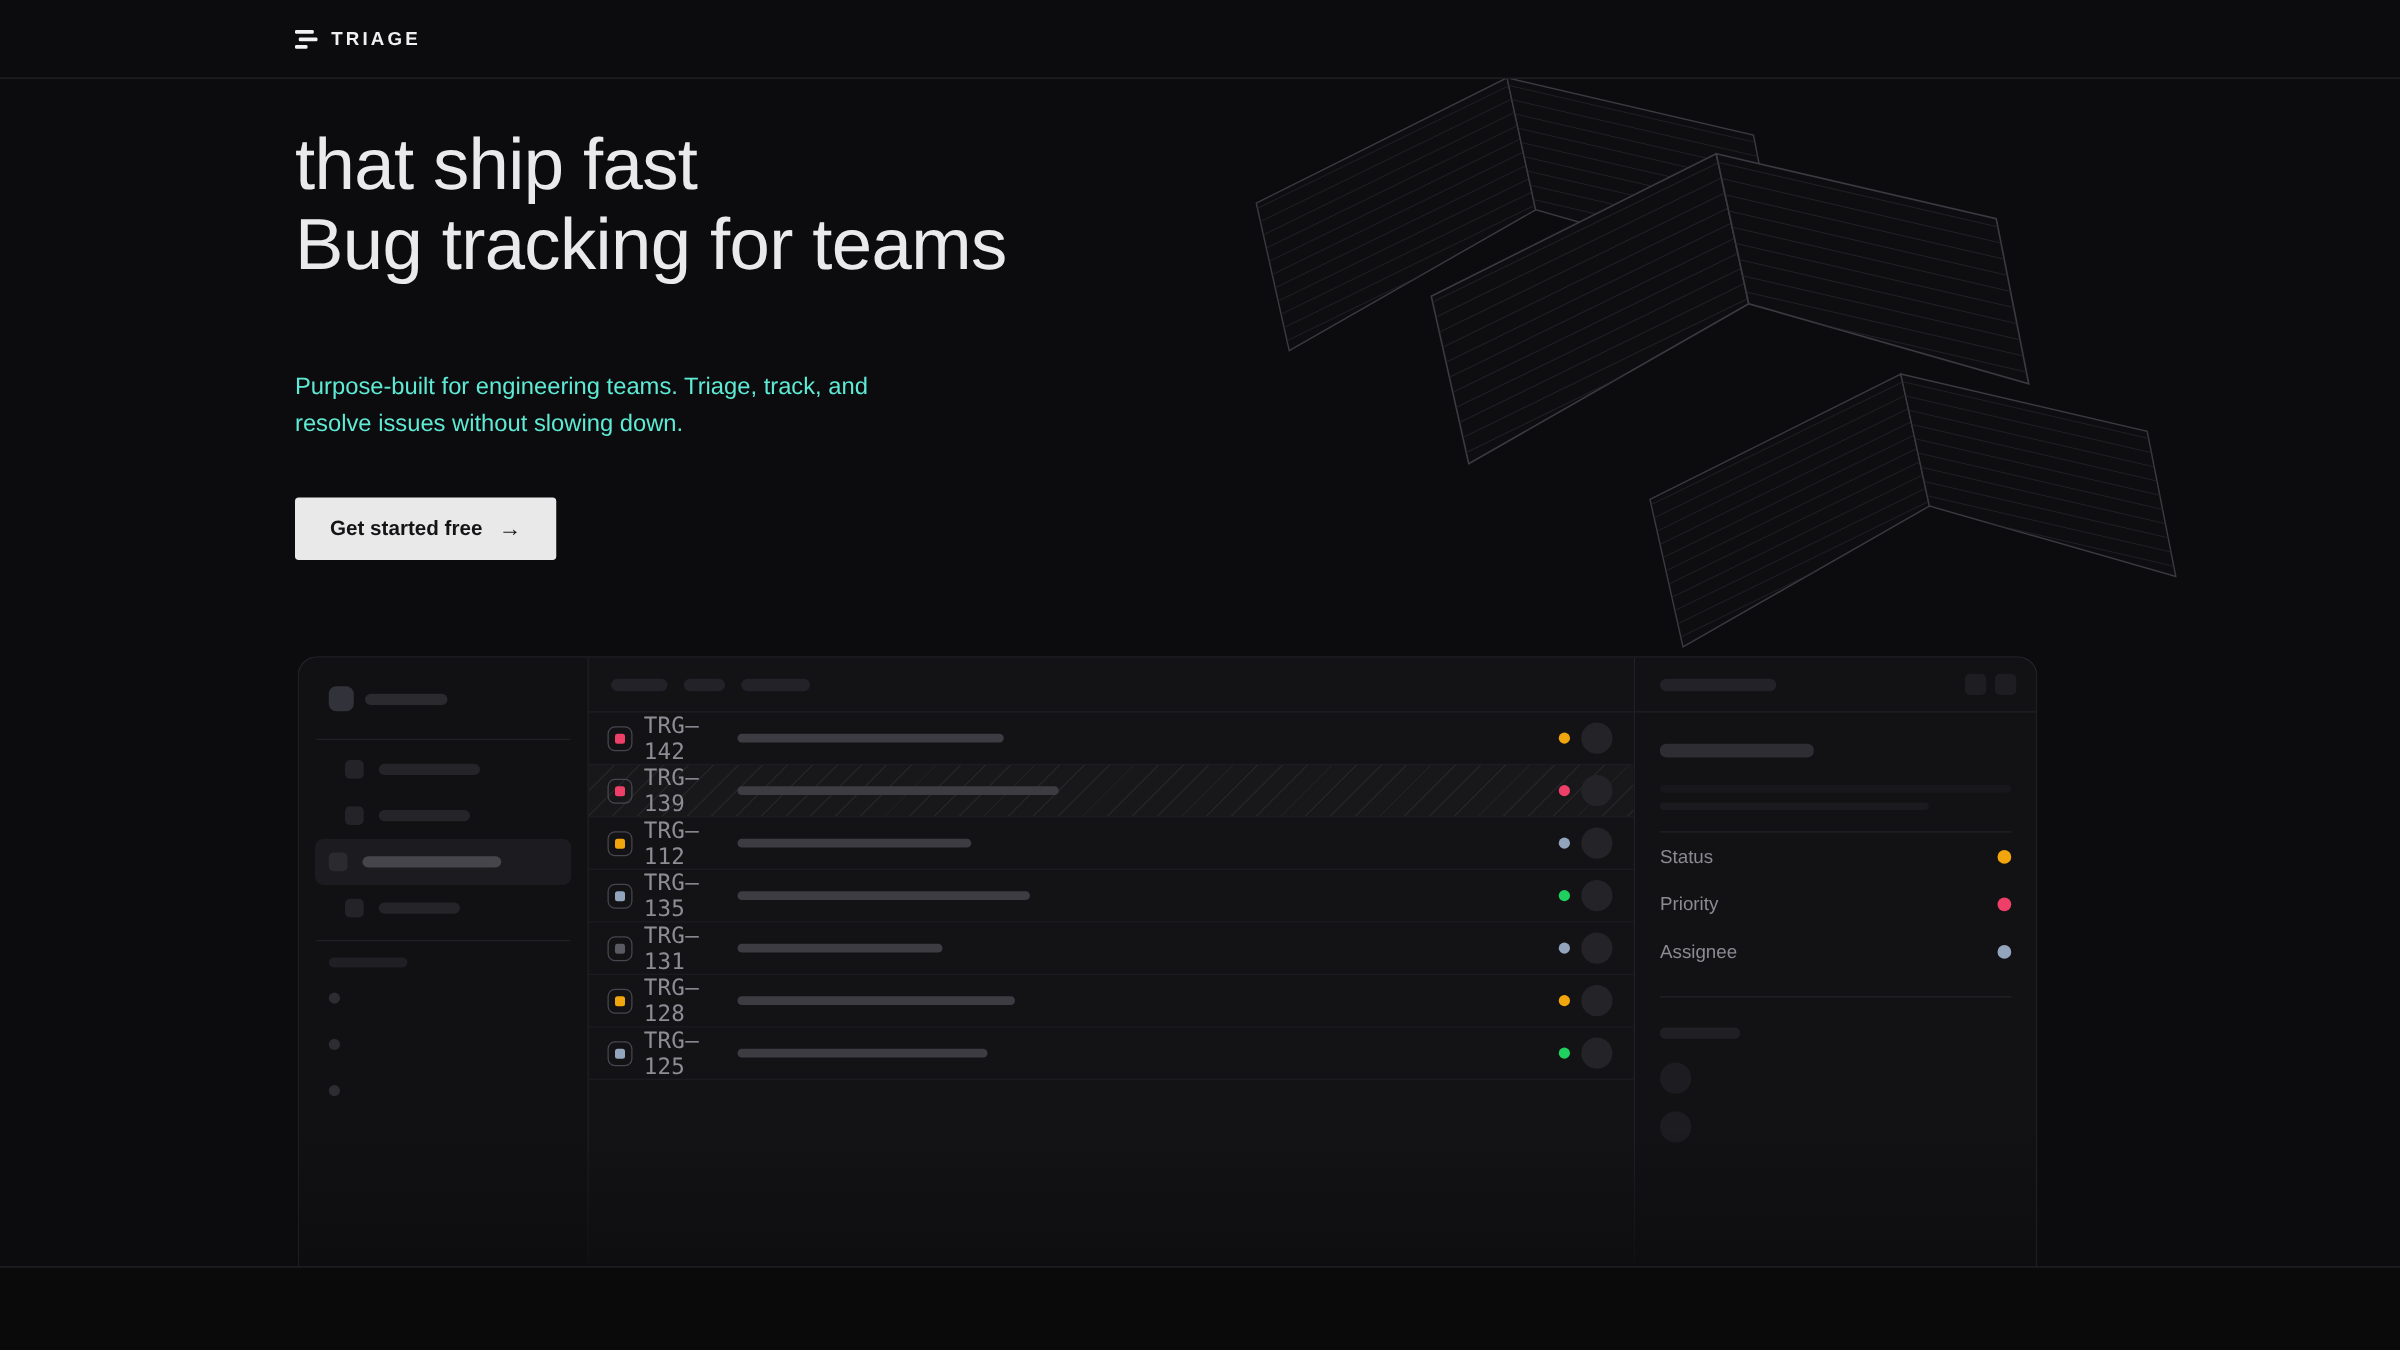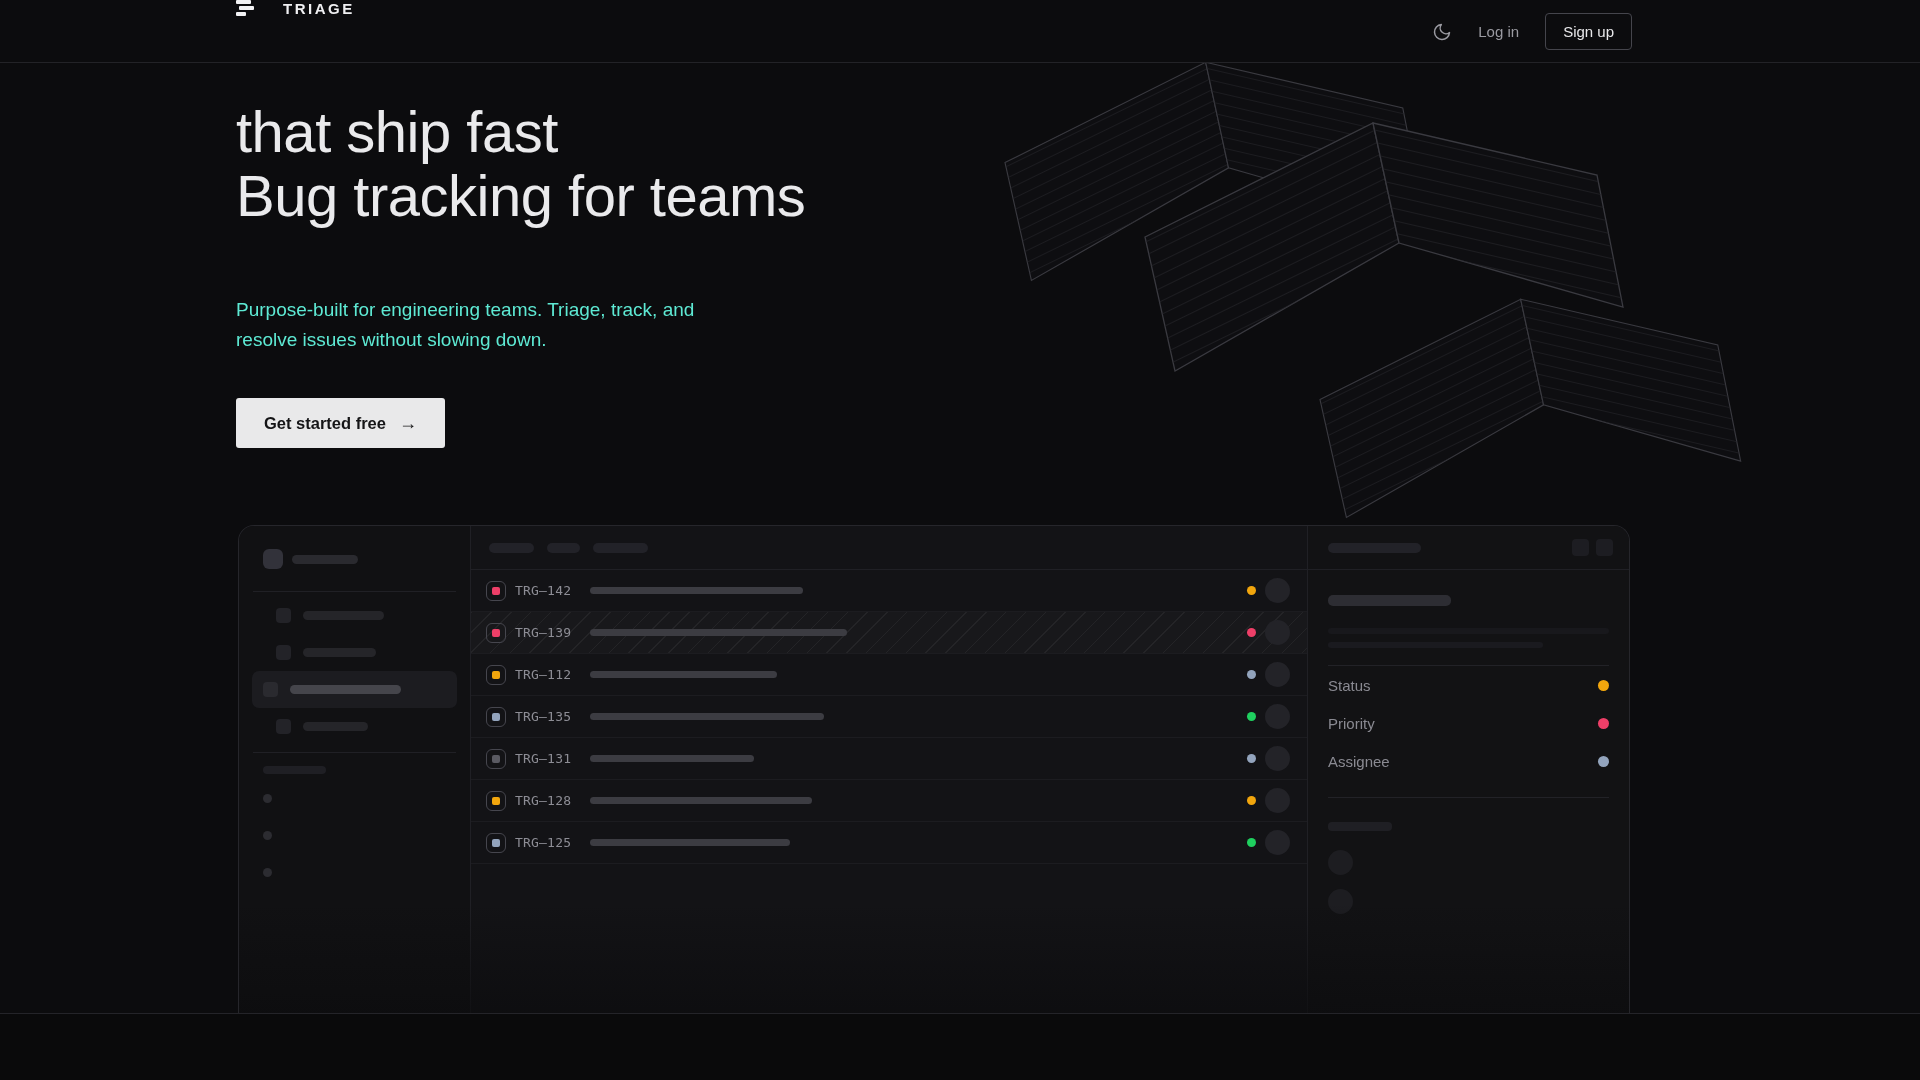--- a/index.html
+++ b/index.html
@@ -13,21 +13,21 @@
   }
 
   
   .bg-svg { position:absolute; top:0; left:0; width:1920px; height:1080px; z-index:0; }
 
   
   .nav {
     position:absolute; top:0; left:0; right:0; height:63px;
     background:#0c0c0e; border-bottom:1px solid #232327; z-index:5;
   }
-  .brand { position:absolute; left:236px; top:0; height:63px; display:flex; align-items:flex-start; gap:29px; cursor:pointer; }
+  .brand { position:absolute; left:236px; top:0; height:63px; display:flex; align-items:center; gap:11px; cursor:pointer; }
   .logo-mark { display:flex; flex-direction:column; gap:2.5px; width:18px; }
   .logo-mark span { display:block; height:3.5px; background:#f2f2f4; border-radius:1px; }
   .logo-mark .b1 { width:15px; }
   .logo-mark .b2 { width:15px; margin-left:3px; }
   .logo-mark .b3 { width:10px; }
   .brand-name { font-size:15px; font-weight:700; letter-spacing:2.5px; color:#f0f0f2; }
 
   .nav-right { position:absolute; right:288px; top:0; height:63px; display:flex; align-items:center; gap:26px; }
   .theme-toggle { width:20px; height:20px; display:flex; align-items:center; justify-content:center; cursor:pointer; }
   .login-link { font-size:15px; color:#9a9aa1; cursor:pointer; }
@@ -96,21 +96,21 @@
   .list-header i { height:10px; border-radius:5px; background:#222228; display:block; }
   .lh1 { width:45px; } .lh2 { width:33px; } .lh3 { width:55px; }
   .issue-row { height:42px; flex:none; display:flex; align-items:center; padding:0 17px 0 15px; border-bottom:1px solid #1c1c20; }
   .issue-row.selected {
     background-color:rgba(255,255,255,0.022);
     background-image:repeating-linear-gradient(135deg, rgba(255,255,255,0.05) 0px, rgba(255,255,255,0.05) 1px, transparent 1px, transparent 14px);
     justify-content:flex-end;
   }
   .issue-icon { width:20px; height:20px; border-radius:6px; border:1.5px solid #46464e; display:flex; align-items:center; justify-content:center; flex:none; }
   .issue-icon i { width:8px; height:8px; border-radius:2px; display:block; }
-  .issue-id { margin-left:9px; width:62px; font-family:"DejaVu Sans Mono", monospace; font-size:13px; color:#8d8d95; letter-spacing:0.2px; flex:none; }
+  .issue-id { margin-left:9px; width:62px; font-family:"DejaVu Sans Mono", monospace; font-size:18px; color:#8d8d95; letter-spacing:0.2px; flex:none; }
   .issue-bar { height:7px; border-radius:3.5px; background:#3c3c42; margin-left:13px; }
   .issue-spacer { flex:1; }
   .issue-dot { width:9px; height:9px; border-radius:50%; flex:none; }
   .issue-avatar { width:25px; height:25px; border-radius:50%; background:#232328; margin-left:9px; flex:none; }
 
   
   .mk-panel { background:#121214; border-left:1px solid #202025; }
   .panel-header { height:44px; border-bottom:1px solid #202025; display:flex; align-items:center; padding:0 16px 0 20px; }
   .panel-header .pill { width:93px; height:10px; border-radius:5px; background:#222228; }
   .panel-header .spacer { flex:1; }
@@ -169,29 +169,20 @@
 
 <header class="nav">
   <div class="brand">
     <span class="logo-mark">
         <span class="b1"></span>
         <span class="b2"></span>
         <span class="b3"></span>
       </span>
     <span class="brand-name">TRIAGE</span>
   </div>
-  <div class="nav-right">
-    <span class="theme-toggle">
-      <svg width="20" height="20" viewBox="0 0 24 24" fill="none" stroke="#9a9aa1" stroke-width="1.8" stroke-linecap="round" stroke-linejoin="round">
-        <path d="M21 12.79A9 9 0 1 1 11.21 3 7 7 0 0 0 21 12.79z"></path>
-      </svg>
-    </span>
-    <span class="login-link">Log in</span>
-    <button class="signup-btn">Sign up</button>
-  </div>
 </header>
 
 <h1 class="hero-title">
   <span>that ship fast</span>
   <span>Bug tracking for teams</span>
 </h1>
 <p class="hero-sub">
   <span>Purpose-built for engineering teams. Triage, track, and</span>
   <span>resolve issues without slowing down.</span>
 </p>

